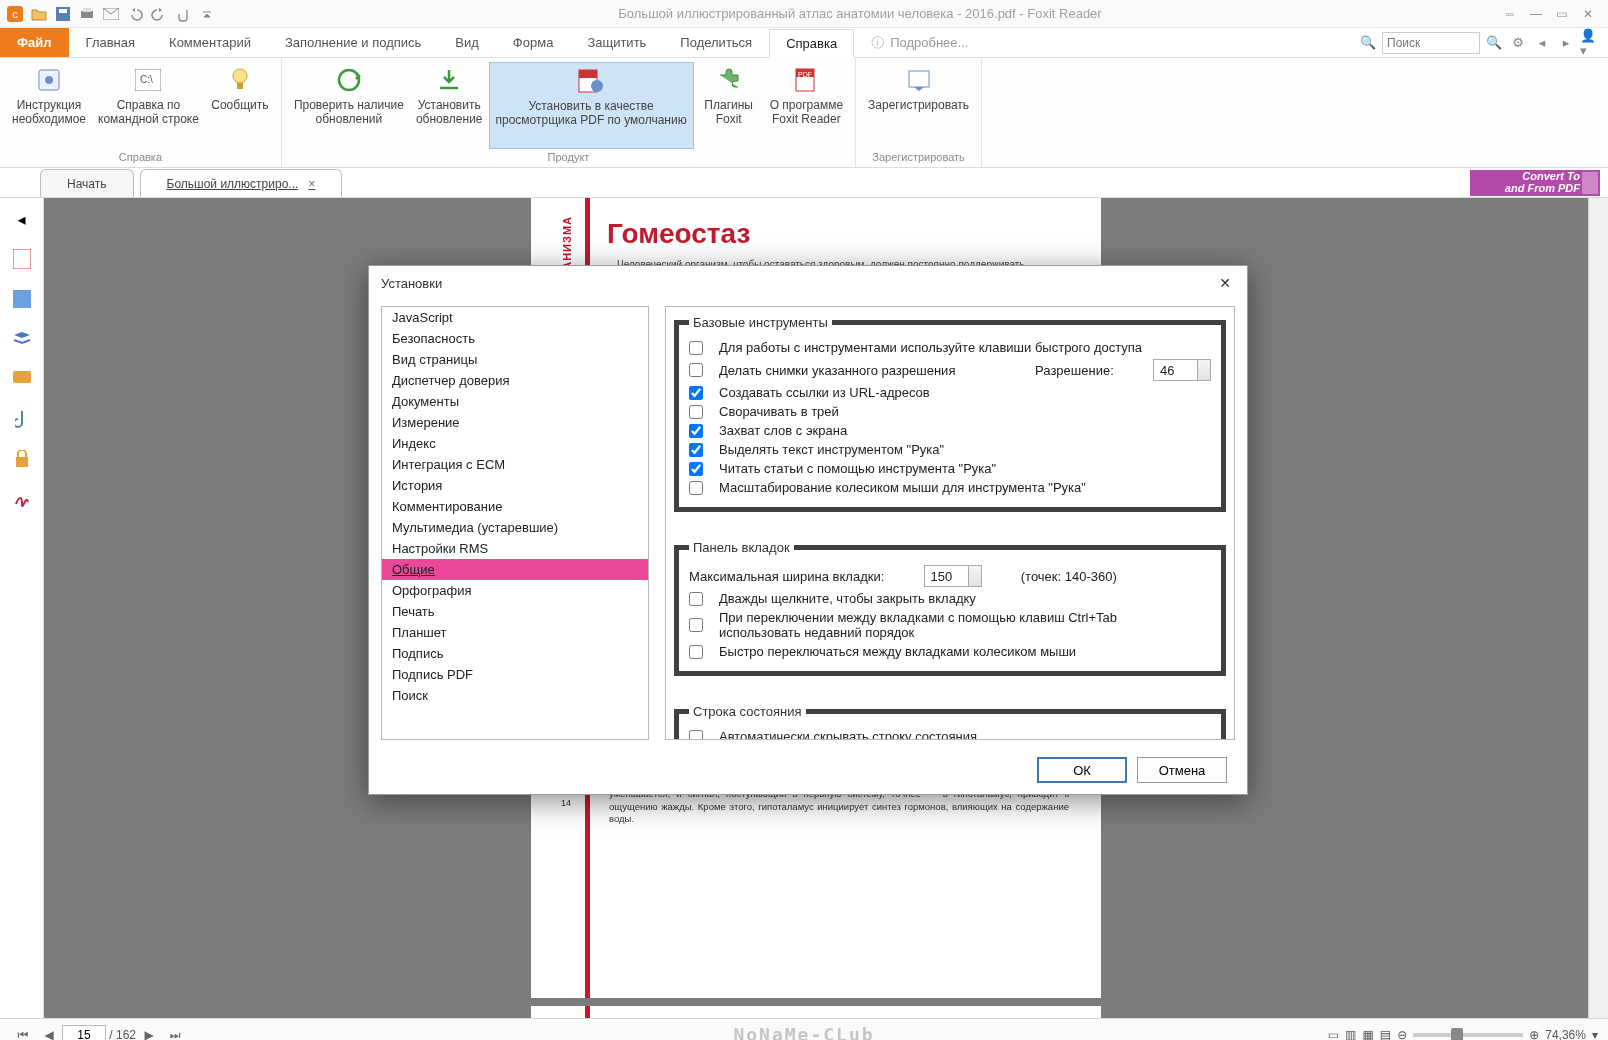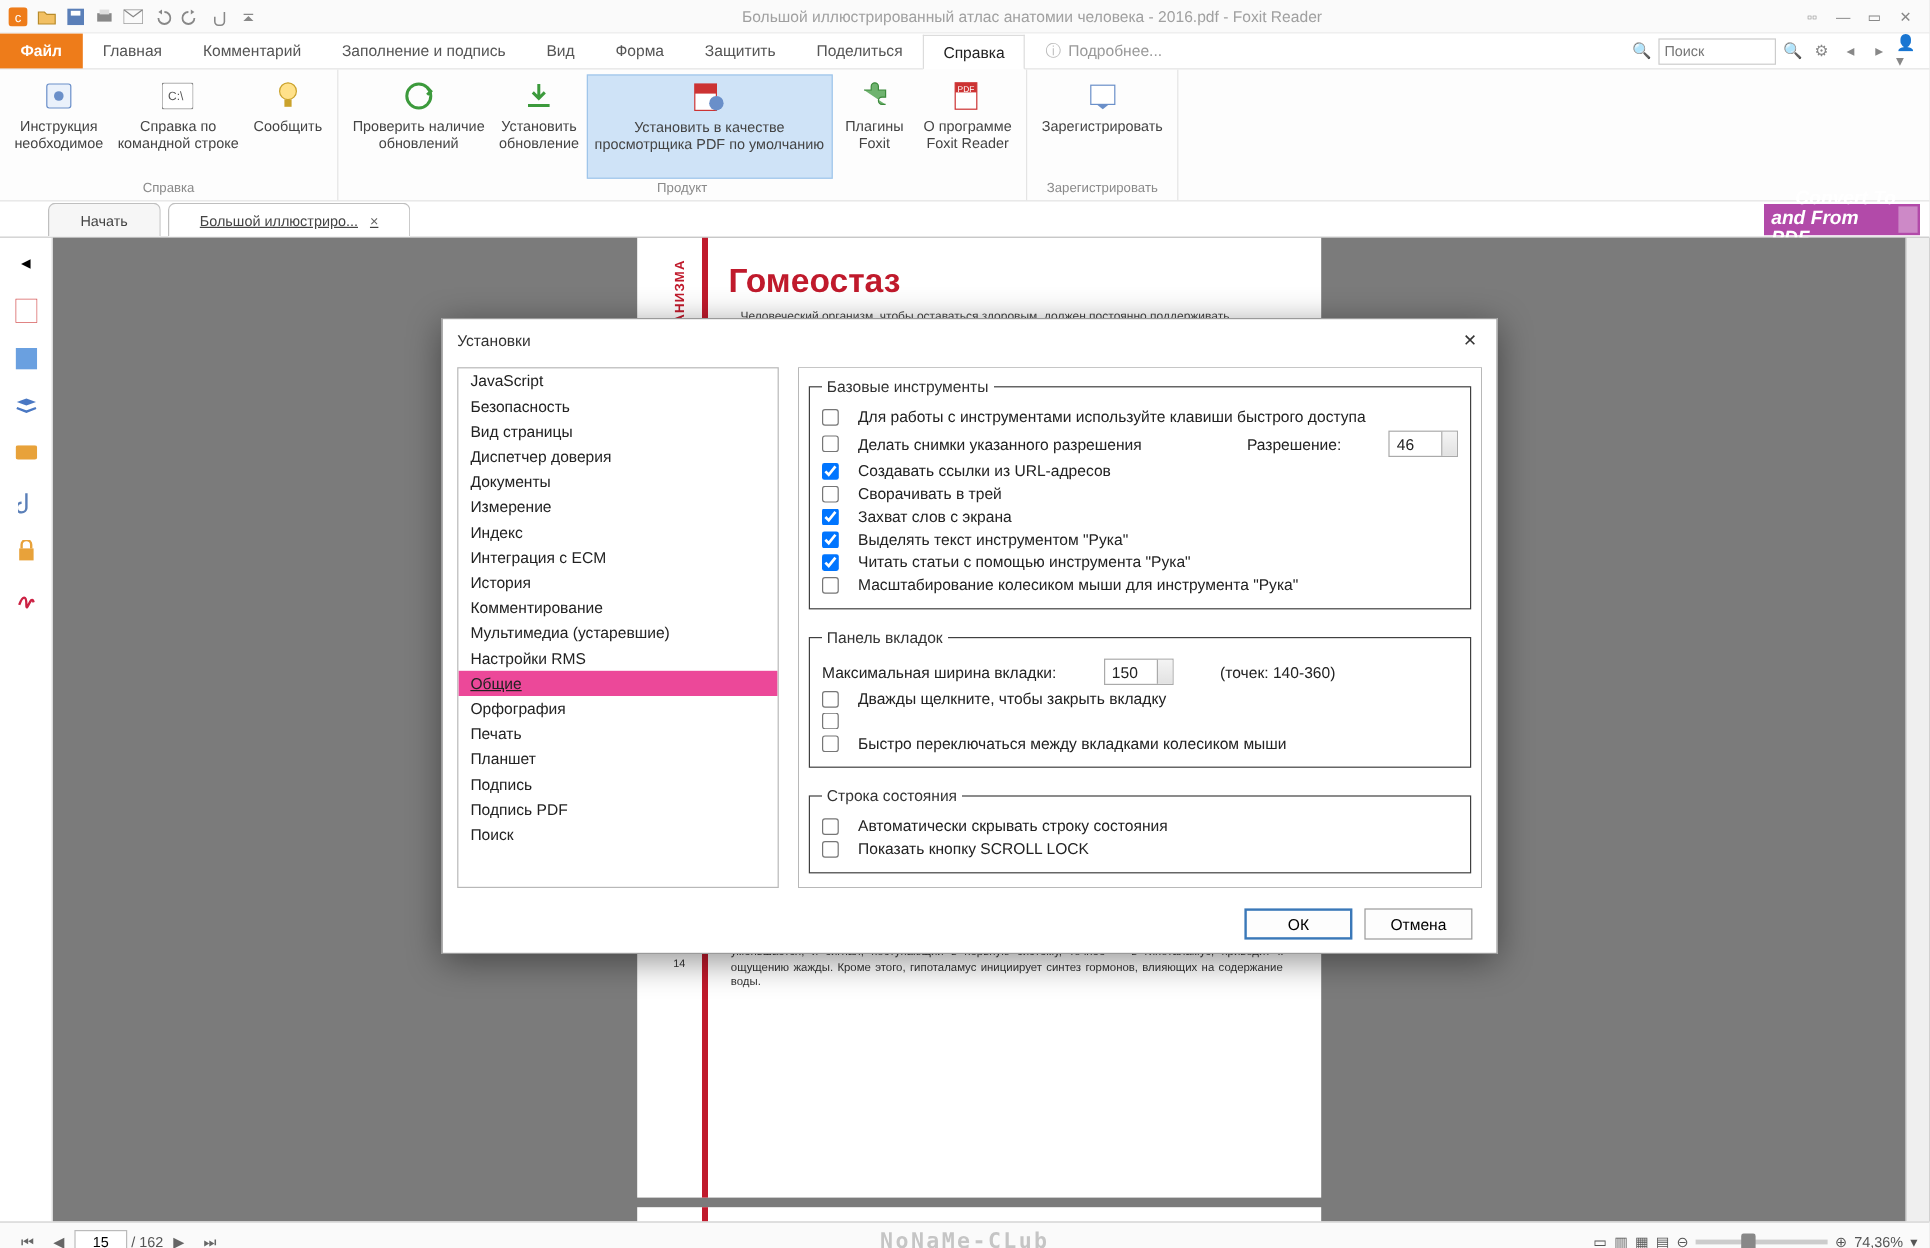--- a/index.html
+++ b/index.html
@@ -29,21 +29,21 @@
 .group .label { text-align: center; font-size: 11px; color: #8a8a8a; padding: 2px 0 4px; }
 .rbtn { display: flex; flex-direction: column; align-items: center; justify-content: flex-start; padding: 4px 6px; font-size: 12px; color: #444; text-align: center; line-height: 1.2; min-width: 70px; }
 .rbtn .ico { width: 28px; height: 28px; margin-bottom: 4px; display: flex; align-items: center; justify-content: center; }
 .rbtn.sel { background: #cfe3f7; border: 1px solid #9fc5ea; }
 
 
 .doctabs { height: 30px; background: #fff; border-bottom: 1px solid #d8d8d8; display: flex; align-items: flex-end; padding-left: 40px; position: relative; }
 .doctab { height: 28px; padding: 0 26px; display: flex; align-items: center; font-size: 12px; color: #444; border: 1px solid #bfbfbf; border-bottom: none; border-radius: 6px 6px 0 0; background: #f6f6f6; margin-right: 6px; position: relative; }
 .doctab.active { background: #fff; text-decoration: underline; }
 .doctab .close { margin-left: 10px; color: #666; }
-.convert-badge { position: absolute; right: 8px; top: 2px; height: 26px; width: 130px; background: #b24aa9; color: #fff; font-size: 16px; font-style: italic; font-weight: 600; display: flex; flex-direction: column; align-items: flex-end; justify-content: center; padding: 0 20px 0 6px; line-height: 1.05; }
+.convert-badge { position: absolute; right: 8px; top: 2px; height: 26px; width: 130px; background: #b24aa9; color: #fff; font-size: 11px; font-style: italic; font-weight: 600; display: flex; flex-direction: column; align-items: flex-end; justify-content: center; padding: 0 20px 0 6px; line-height: 1.05; }
 .convert-badge::after { content: ""; position: absolute; right: 2px; top: 2px; width: 16px; height: 22px; background: #fff; opacity: .35; }
 
 
 .workarea { position: relative; height: 820px; background: #7b7b7b; display: flex; }
 .leftpanel { width: 44px; background: #fff; border-right: 1px solid #d8d8d8; display: flex; flex-direction: column; align-items: center; padding-top: 10px; gap: 18px; }
 .leftpanel .ico { width: 22px; height: 22px; display: flex; align-items: center; justify-content: center; }
 .viewport { flex: 1; position: relative; display: flex; justify-content: center; padding-top: 0; overflow: hidden; }
 .scrollbar-v { width: 20px; background: #efefef; border-left: 1px solid #d0d0d0; }
 .page { width: 570px; background: #fff; position: absolute; left: 50%; transform: translateX(-50%); }
 .page1 { top: 0; height: 800px; }
@@ -66,21 +66,21 @@
 
 
 .dialog { position: absolute; left: 368px; top: 265px; width: 880px; height: 530px; background: #fff; border: 1px solid #9a9a9a; box-shadow: 0 6px 28px rgba(0,0,0,.45); display: flex; flex-direction: column; }
 .dialog .dtitle { height: 34px; display: flex; align-items: center; padding: 0 12px; font-size: 13px; color: #333; }
 .dialog .dtitle .x { margin-left: auto; font-size: 14px; color: #333; width: 20px; text-align: center; }
 .dialog .dbody { flex: 1; display: flex; padding: 6px 12px; gap: 16px; min-height: 0; }
 .catlist { width: 268px; border: 1px solid #b8b8b8; overflow-y: scroll; background: #fff; font-size: 13px; }
 .catlist .item { padding: 3px 10px; color: #222; }
 .catlist .item.sel { background: #ec4899; text-decoration: underline; }
 .settings { flex: 1; border: 1px solid #b8b8b8; overflow-y: scroll; background: #fff; padding: 8px 8px 8px 8px; }
-fieldset { border: 1px solid #404040; margin-bottom: 16px; padding: 8px 10px 10px 10px; }
+fieldset { border: 5px solid #404040; margin-bottom: 28px; padding: 8px 10px 10px 10px; }
 legend { font-size: 13px; color: #333; padding: 0 4px; }
 .row { display: flex; align-items: center; gap: 16px; font-size: 13px; color: #222; padding: 2px 0; }
 .row input[type=checkbox] { width: 14px; height: 14px; }
 .row .gap { flex: 1; }
 .numfield { width: 58px; height: 22px; border: 1px solid #aaa; display: flex; align-items: center; padding: 0 14px 0 6px; font-size: 13px; position: relative; }
 .numfield::after { content: ""; position: absolute; right: 0; top: 0; bottom: 0; width: 12px; border-left: 1px solid #aaa; background: linear-gradient(#f4f4f4,#e2e2e2); }
 .dialog .dfoot { height: 48px; display: flex; align-items: center; justify-content: flex-end; gap: 10px; padding: 0 20px; }
 .dialog .dfoot button { width: 90px; height: 26px; border: 1px solid #9a9a9a; background: #fdfdfd; font-size: 13px; }
 .dialog .dfoot button.primary { border: 2px solid #3a78b8; }
 
@@ -462,20 +462,21 @@
               <span>150</span>
             </div>
           &nbsp;&nbsp;<span>(точек: 140-360)</span>
         </div>
         <div class="row">
             <input type="checkbox" style="">
             <span>Дважды щелкните, чтобы закрыть вкладку</span>
           </div>
         <div class="row">
             <input type="checkbox" style="">
+            <span style="max-width:400px">При переключении между вкладками с помощью клавиш Ctrl+Tab использовать недавний порядок</span>
           </div>
         <div class="row">
             <input type="checkbox" style="">
             <span>Быстро переключаться между вкладками колесиком мыши</span>
           </div>
       </fieldset>
 
       <fieldset>
         <legend>Строка состояния</legend>
         <div class="row">

